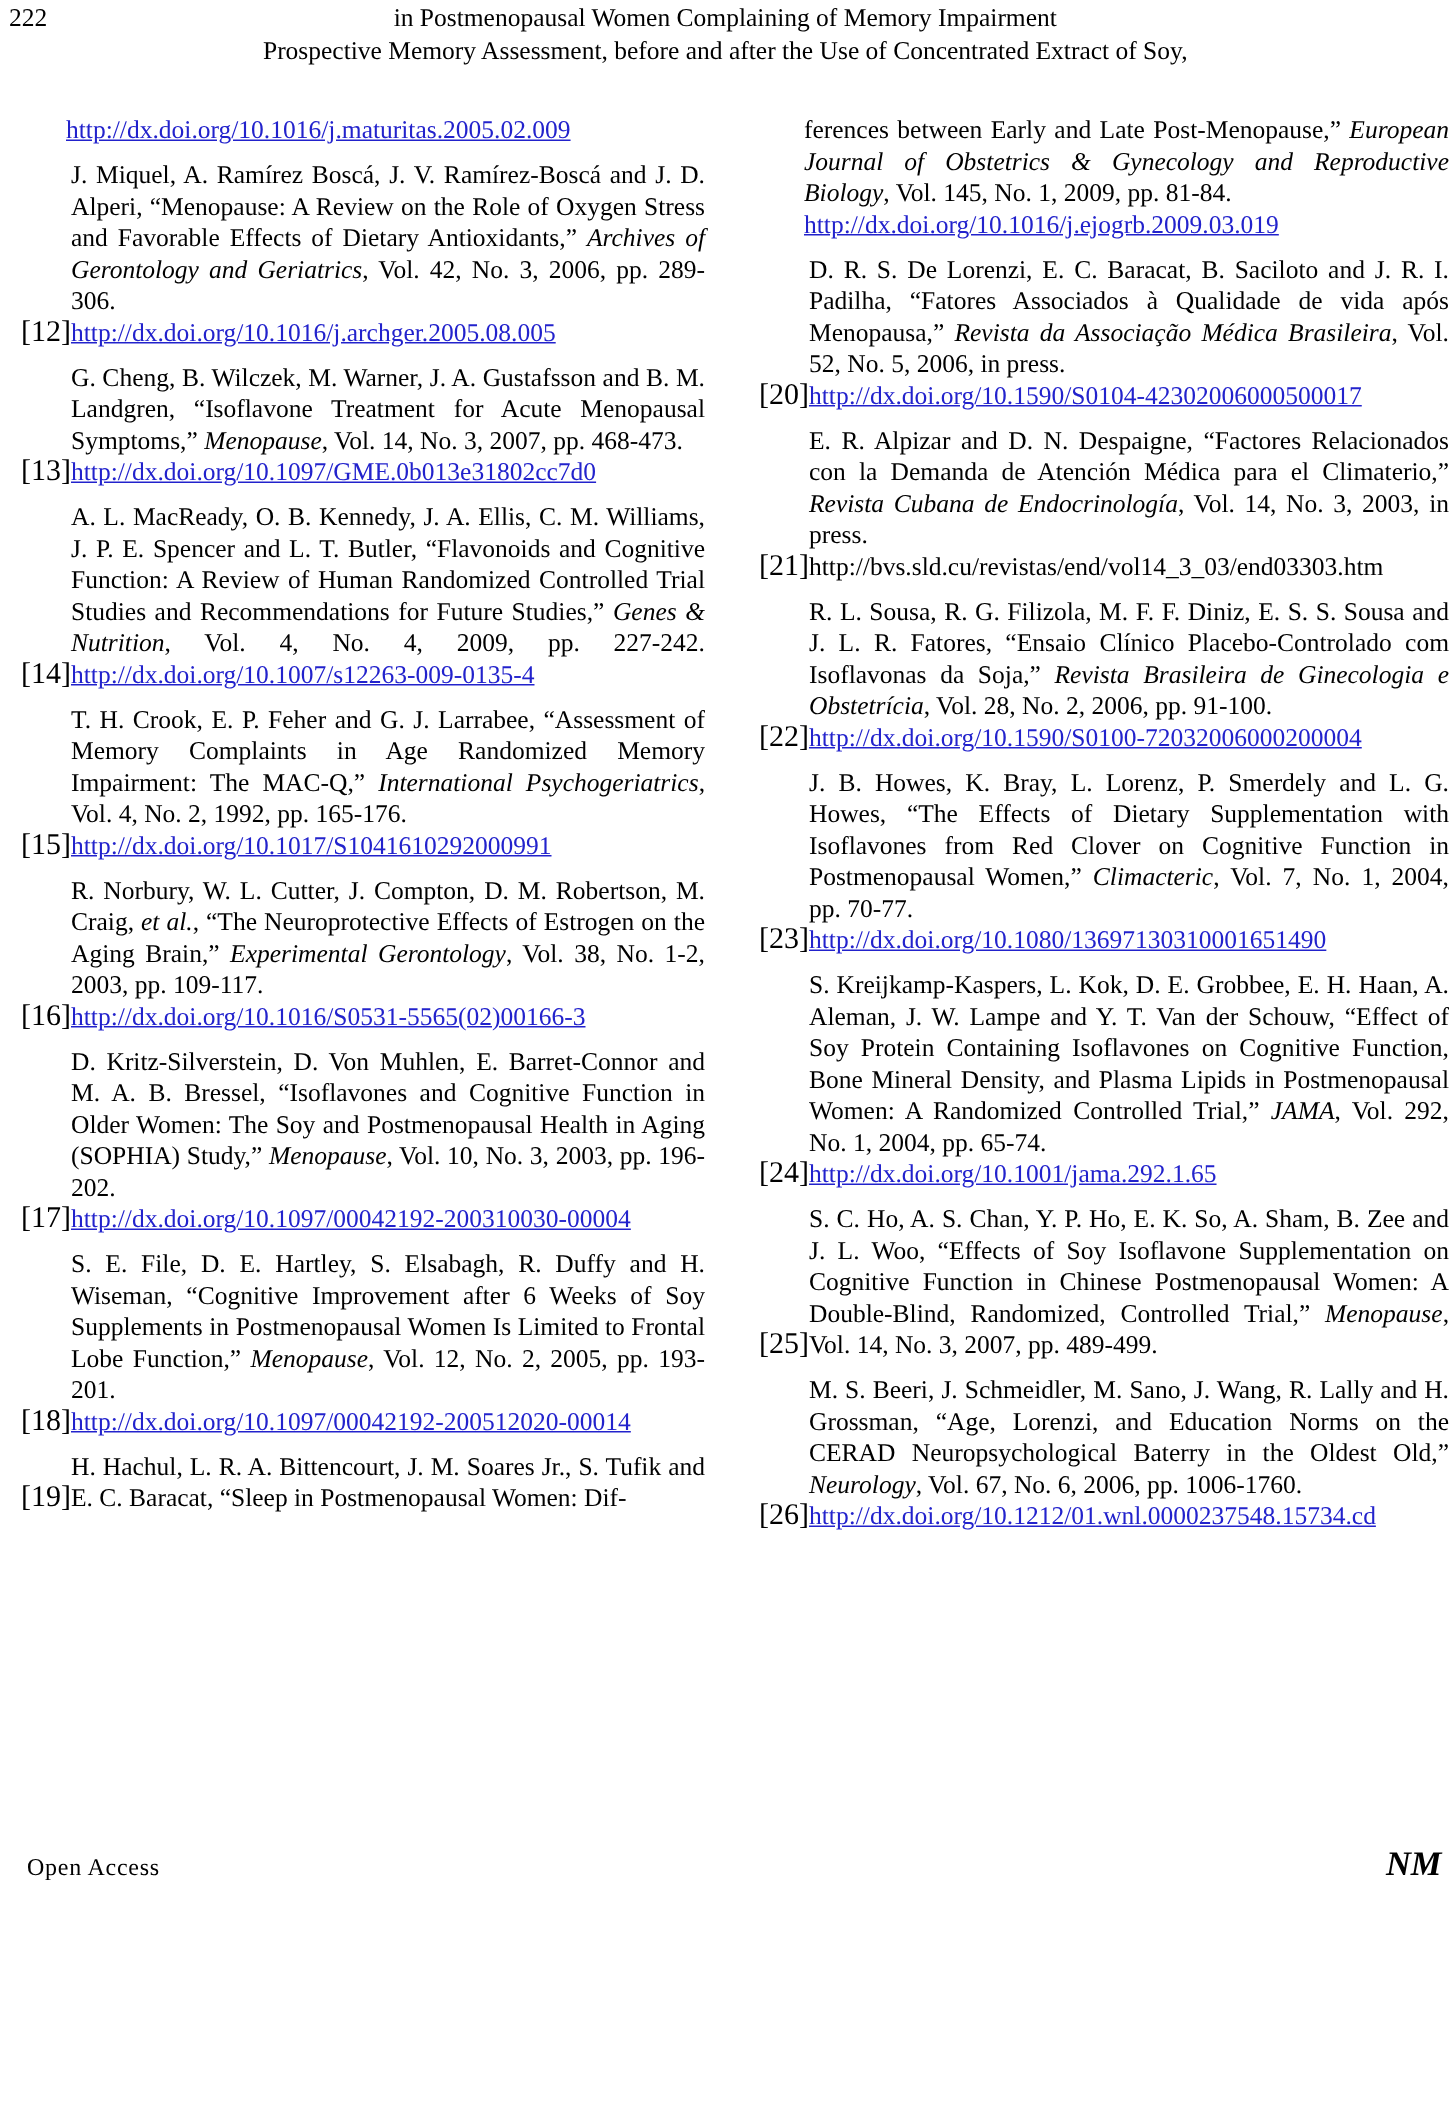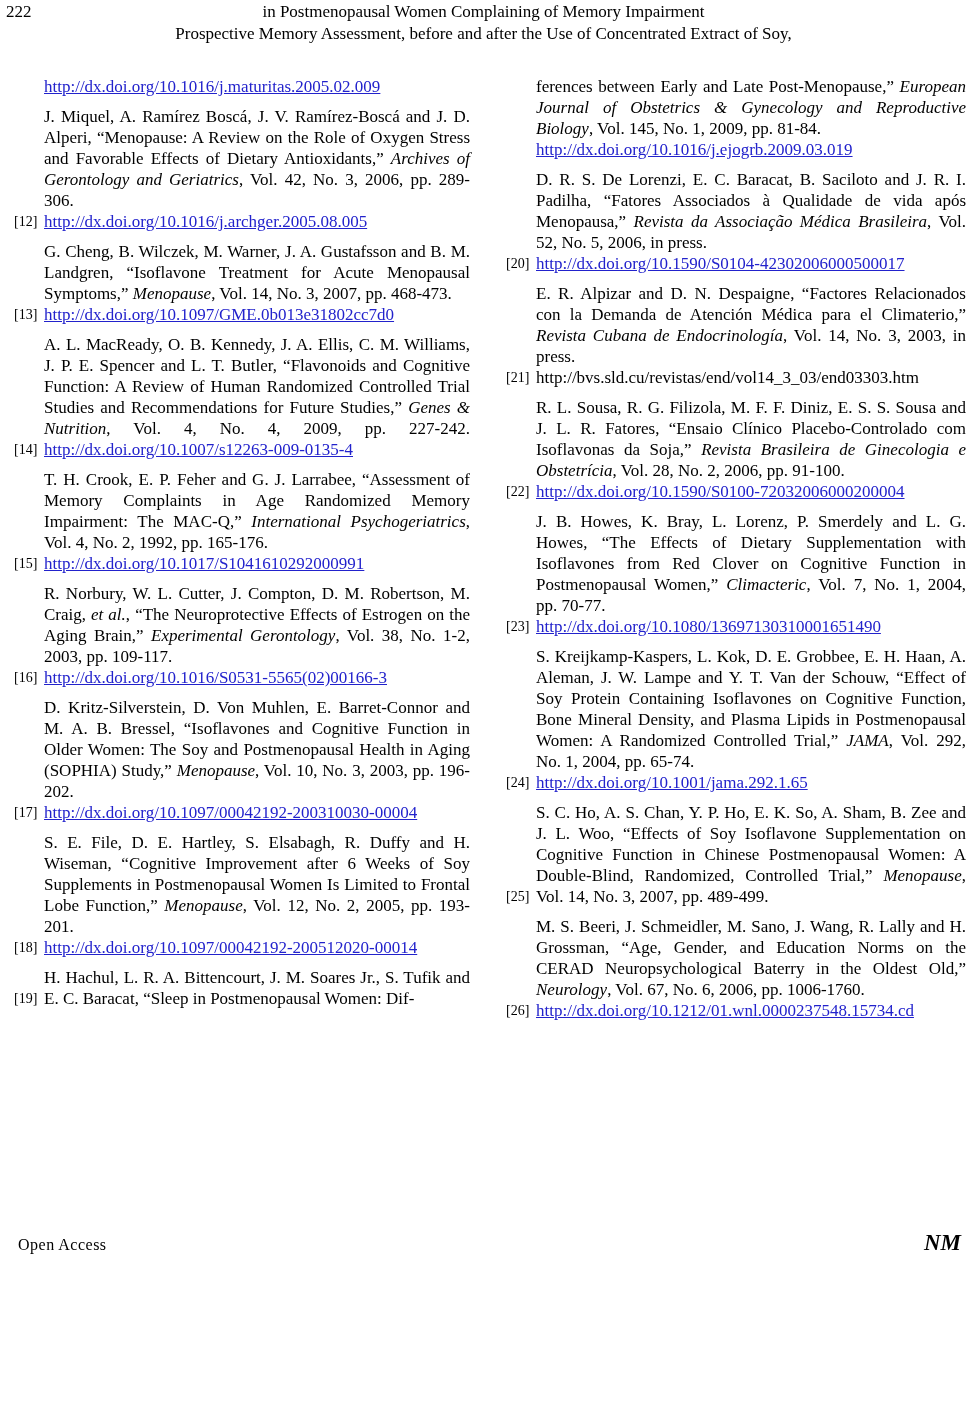--- a/index.html
+++ b/index.html
@@ -25,21 +25,21 @@
   .columns{
     position:absolute;
     top:76px;left:14px;
     width:952px;
     display:flex;
     gap:36px;
   }
   .col{width:456px;}
   .col-right{width:460px;}
   .ref-item{display:flex;margin-bottom:9px;align-items:flex-end;}
-  .ref-label{flex:0 0 30px;font-size:14px;line-height:21px;}
+  .ref-label{flex:0 0 30px;font-size:20px;line-height:21px;}
   .ref-body{
     flex:1;
     font-size:17px;line-height:21px;
     text-align:justify;
     word-wrap:break-word;
   }
   .ref-body i{font-style:italic;}
   a.doi-link{
     color:var(--link-color,#2222cc);
     text-decoration:underline;
@@ -129,21 +129,21 @@
         <div class="ref-item">
           <span class="ref-label">[24]</span>
           <div class="ref-body"><span>S. Kreijkamp-Kaspers, L. Kok, D. E. Grobbee, E. H. Haan, A. Aleman, J. W. Lampe and Y. T. Van der Schouw, “Effect of Soy Protein Containing Isoflavones on Cognitive Function, Bone Mineral Density, and Plasma Lipids in Postmenopausal Women: A Randomized Controlled Trial,” </span><i>JAMA</i><span>, Vol. 292, No. 1, 2004, pp. 65-74.</span><br><a class="doi-link" href="#">http://dx.doi.org/10.1001/jama.292.1.65</a></div>
         </div>
         <div class="ref-item">
           <span class="ref-label">[25]</span>
           <div class="ref-body"><span>S. C. Ho, A. S. Chan, Y. P. Ho, E. K. So, A. Sham, B. Zee and J. L. Woo, “Effects of Soy Isoflavone Supplementation on Cognitive Function in Chinese Postmenopausal Women: A Double-Blind, Randomized, Controlled Trial,” </span><i>Menopause</i><span>, Vol. 14, No. 3, 2007, pp. 489-499.</span></div>
         </div>
         <div class="ref-item">
           <span class="ref-label">[26]</span>
-          <div class="ref-body"><span>M. S. Beeri, J. Schmeidler, M. Sano, J. Wang, R. Lally and H. Grossman, “Age, Gender, and Education Norms on the CERAD Neuropsychological Baterry in the Oldest Old,” </span><i>Neurology</i><span>, Vol. 67, No. 6, 2006, pp. 1006-1760.</span><br><a class="doi-link" href="#">http://dx.doi.org/10.1212/01.wnl.0000237548.15734.cd</a></div>
+          <div class="ref-body"><span>M. S. Beeri, J. Schmeidler, M. Sano, J. Wang, R. Lally and H. Grossman, “Age, Lorenzi, and Education Norms on the CERAD Neuropsychological Baterry in the Oldest Old,” </span><i>Neurology</i><span>, Vol. 67, No. 6, 2006, pp. 1006-1760.</span><br><a class="doi-link" href="#">http://dx.doi.org/10.1212/01.wnl.0000237548.15734.cd</a></div>
         </div>
       </div>
   </div>
 
   <div class="page-footer">
     <span class="footer-left">Open Access</span>
     <span class="footer-right">NM</span>
   </div>
 
 </div>

